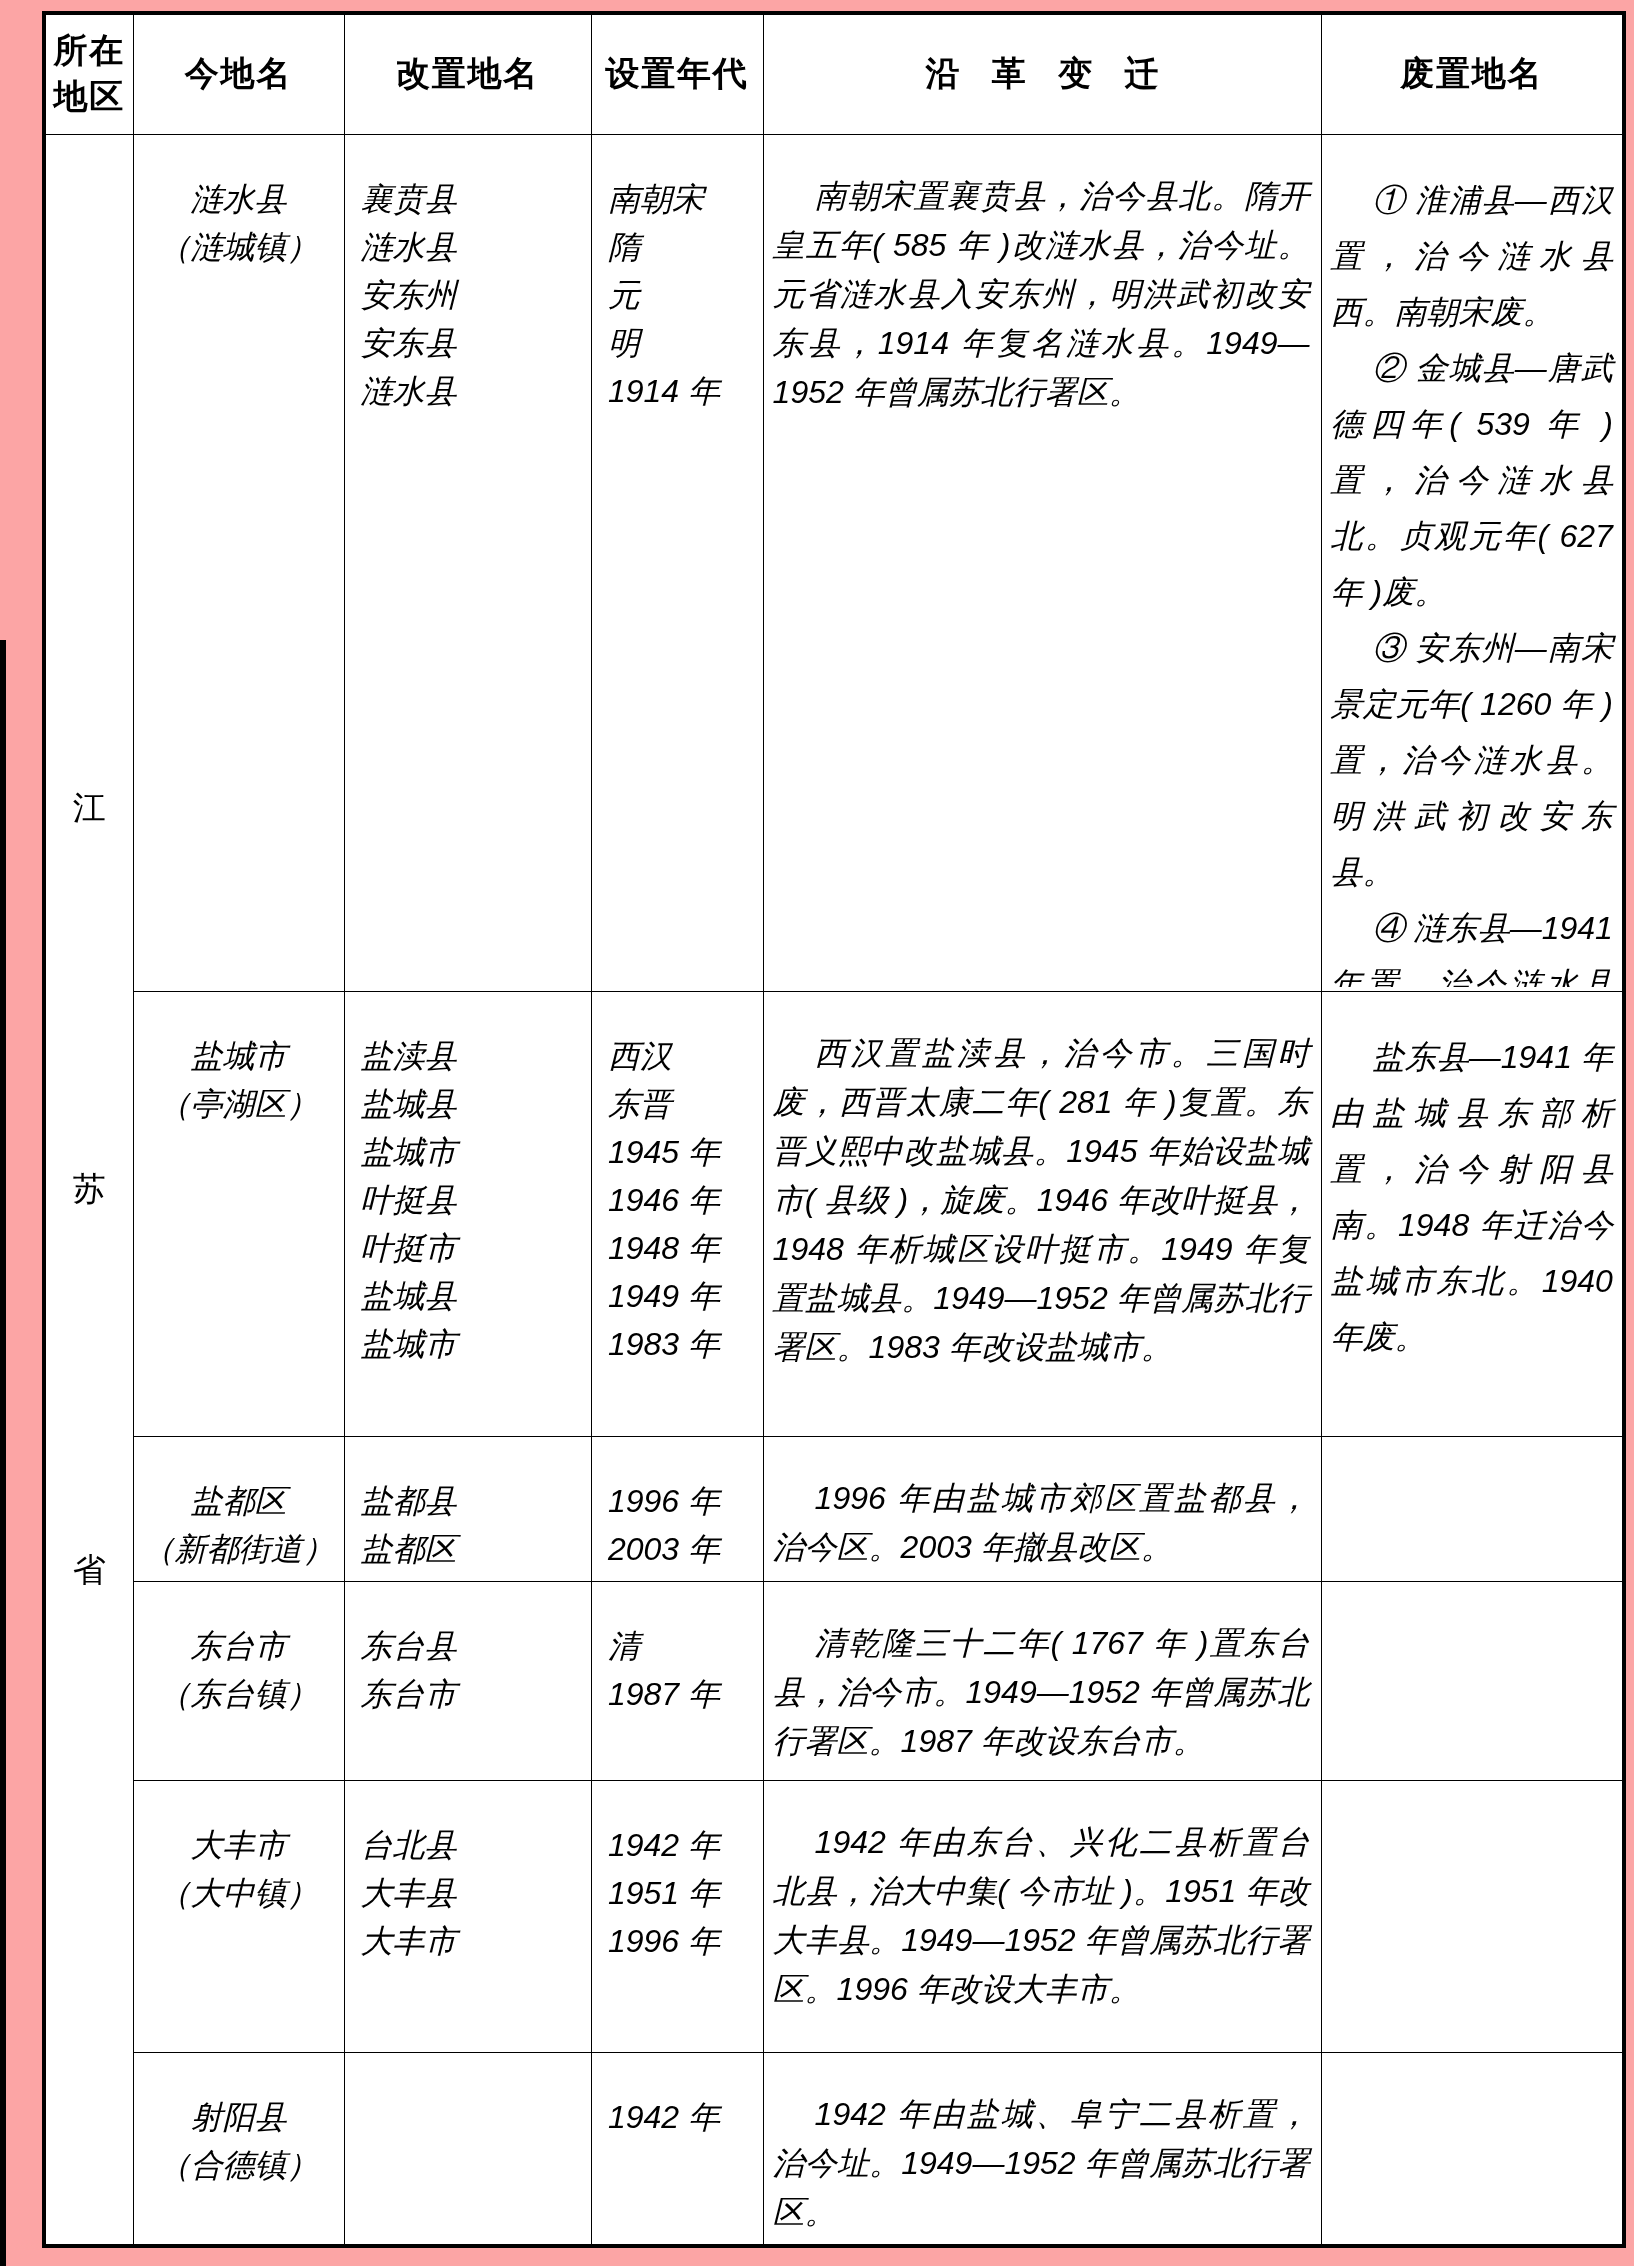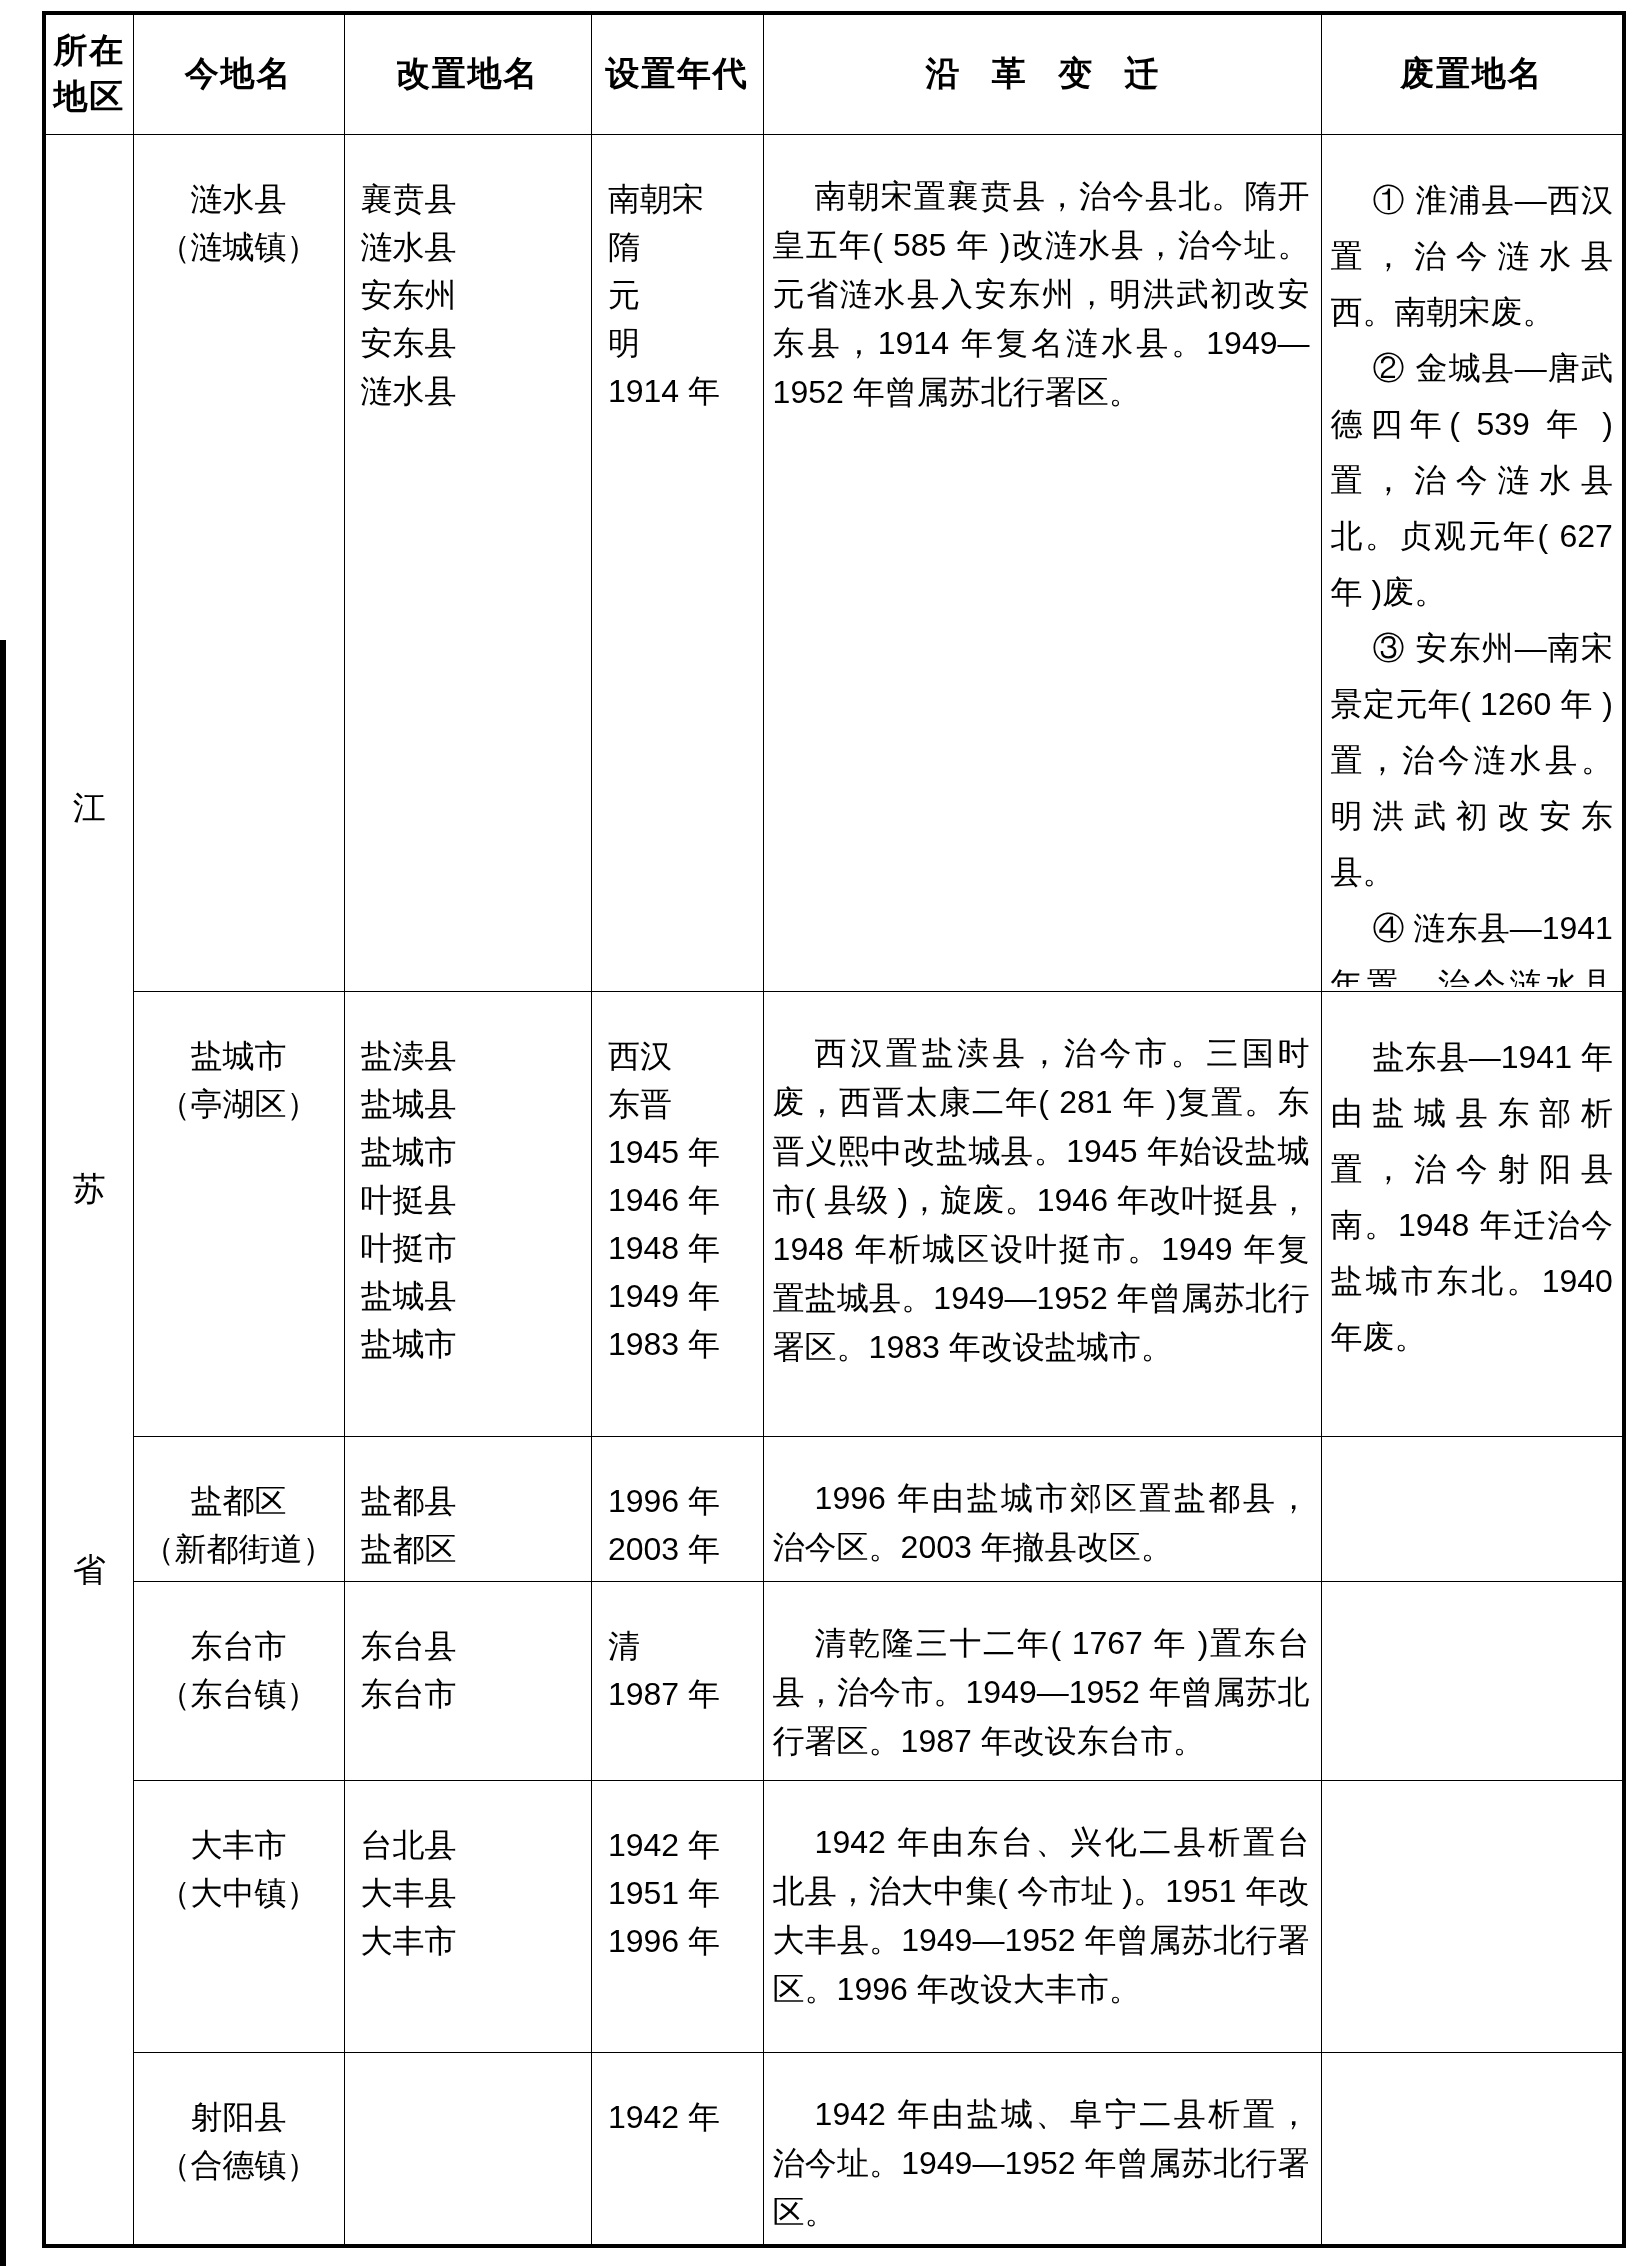--- a/index.html
+++ b/index.html
@@ -1,19 +1,19 @@
 <!DOCTYPE html>
 <html style="font-size:14.6px"><head>
 <meta charset="utf-8">
 <style>
   html,body { margin:0; padding:0; background:#e8e8e8; }
   .page {
     position:relative;
     width:1635px; height:2266px;
-    background:#ffffff;
+    background:#fca5a5;
     font-family:"Liberation Sans", sans-serif;
     color:#000000;
     overflow:hidden;
   }
   .edge-line {
     position:absolute; left:0; top:640px;
     width:6.4px; height:1626px;
     background:#000000;
   }
   table.geo-table {
@@ -52,20 +52,21 @@
   tr.r4 { height:192px; } tr.r4 .clip { height:197px; }
   tr.r5 { height:272px; } tr.r5 .clip { height:269px; }
   tr.r6 { height:192px; } tr.r6 .clip { height:188px; }
 
   .clip {
     box-sizing:border-box;
     overflow:hidden;
     font-size:32px;
     line-height:48px;
     padding-top:40px;
+    font-style:italic;
   }
   .center   { text-align:center; }
   .pl-renamed { padding-left:16px; }
   .pl-era     { padding-left:16.4px; }
   .evo { padding:37px 11px 0 9.1px; line-height:49px; }
   .abo { padding:37px 9.1px 0 9.1px; line-height:56px; }
   .evo p, .abo p {
     margin:0;
     text-indent:42px;
     text-align:justify;

